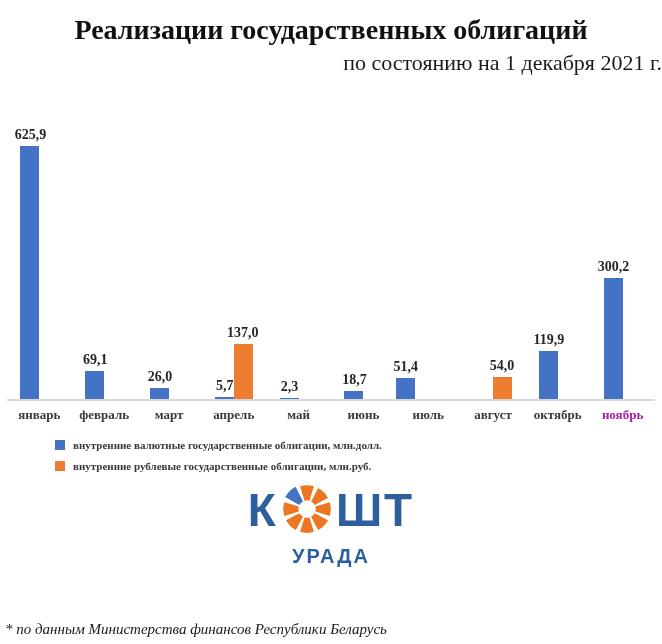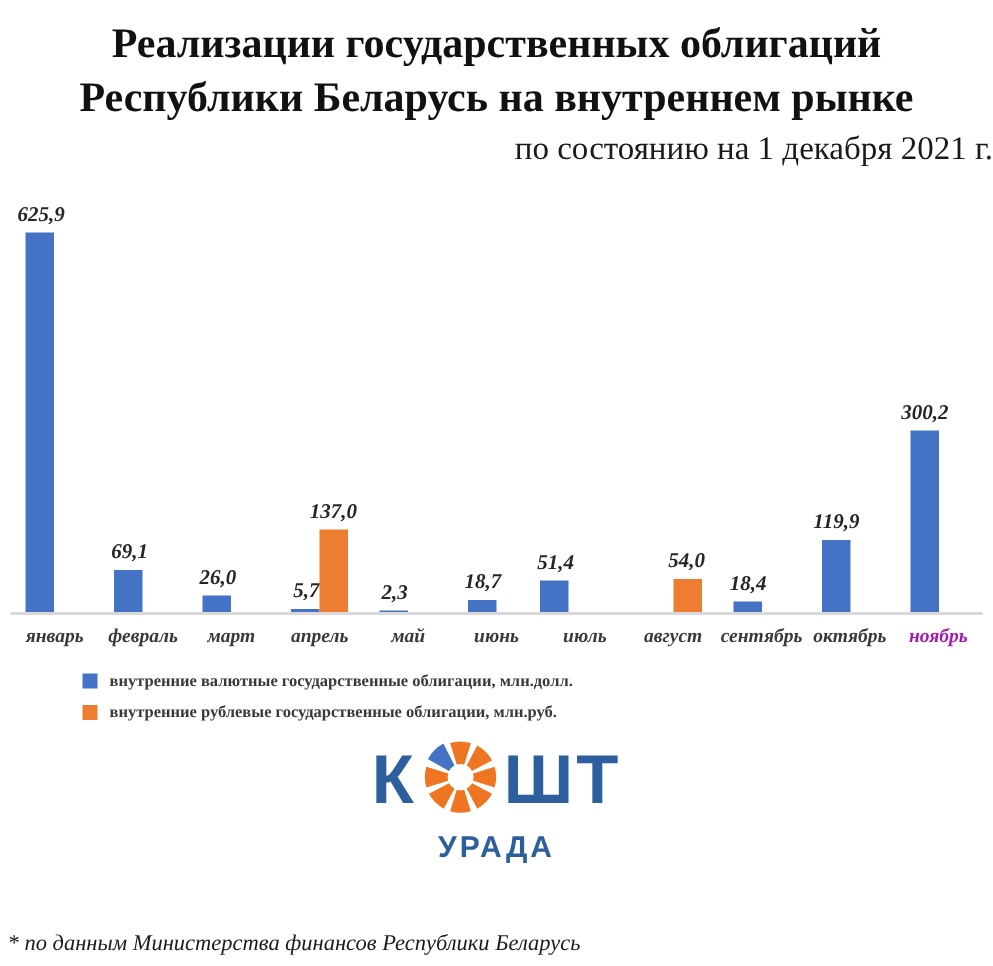--- a/index.html
+++ b/index.html
@@ -5,21 +5,21 @@
   * { margin:0; padding:0; box-sizing:border-box; }
   html,body { width:662px; height:644px; background:#ffffff; overflow:hidden;
               font-family:"Liberation Serif","DejaVu Serif",serif; }
   .page { width:662px; height:644px; position:relative; padding-top:12px; }
 
   
   .title-line { text-align:center; font-weight:bold; font-size:28px; line-height:36px; color:#111111; }
   .subtitle   { text-align:right; font-size:22px; line-height:30px; color:#1a1a1a; }
 
   
-  .chart { display:flex; margin-top:16px; padding:0 7px;font-style:italic; }
+  .chart { display:flex; margin-top:43px; padding:0 7px; }
   .slot  { flex:1 1 0; display:flex; flex-direction:column; min-width:0; }
   .slot-bars { height:280px; display:flex; align-items:stretch; border-bottom:2px solid #d9d9d9; }
   .bar-cell { width:50%; height:100%; position:relative; display:flex; align-items:flex-end; }
   .bar-cell.s0 { justify-content:flex-end; }
   .bar-cell.s1 { justify-content:flex-start; }
   .bar { width:19px; }
   .bar-label { position:absolute; font-weight:bold; font-size:14px; line-height:15px;
                color:#262626; white-space:nowrap; }
   .s0 .bar-label { right:9px; transform:translateX(50%); }
   .s1 .bar-label { left:9px;  transform:translateX(-50%); }
@@ -43,21 +43,20 @@
   
   .footnote { position:absolute; left:5px; bottom:6px; font-style:italic; font-size:15px;
               color:#1a1a1a; white-space:nowrap; }
 </style>
 </head>
 <body>
 
 <div class="page">
 
   <div class="title-line">Реализации государственных облигаций</div>
-  <div class="title-line">Республики Беларусь на внутреннем рынке</div>
   <div class="subtitle">по состоянию на 1 декабря 2021 г.</div>
 
   <div class="chart" id="chart">
       <div class="slot">
         <div class="slot-bars" style="border-bottom-color: rgb(217, 217, 217);">
           <div class="bar-cell s0">
             <div class="bar" style="height: 253px; background: rgb(68, 114, 196);"></div>
             <div class="bar-label" style="bottom: 257px; color: rgb(38, 38, 38);">625,9</div>
           </div>
           <div class="bar-cell s1"></div>
@@ -133,30 +132,20 @@
           <div class="bar-cell s1">
             <div class="bar" style="height: 22px; background: rgb(237, 125, 49);"></div>
             <div class="bar-label" style="bottom: 26px; color: rgb(38, 38, 38);">54,0</div>
           </div>
         </div>
         <div class="cat-label" style="color: rgb(59, 56, 56);">август</div>
       </div>
       <div class="slot">
         <div class="slot-bars" style="border-bottom-color: rgb(217, 217, 217);">
           <div class="bar-cell s0">
-            <div class="bar" style="height: 7px; background: rgb(68, 114, 196);"></div>
-            <div class="bar-label" style="bottom: 11px; color: rgb(38, 38, 38);">18,4</div>
-          </div>
-          <div class="bar-cell s1"></div>
-        </div>
-        <div class="cat-label" style="color: rgb(59, 56, 56);">сентябрь</div>
-      </div>
-      <div class="slot">
-        <div class="slot-bars" style="border-bottom-color: rgb(217, 217, 217);">
-          <div class="bar-cell s0">
             <div class="bar" style="height: 48px; background: rgb(68, 114, 196);"></div>
             <div class="bar-label" style="bottom: 52px; color: rgb(38, 38, 38);">119,9</div>
           </div>
           <div class="bar-cell s1"></div>
         </div>
         <div class="cat-label" style="color: rgb(59, 56, 56);">октябрь</div>
       </div>
       <div class="slot">
         <div class="slot-bars" style="border-bottom-color: rgb(217, 217, 217);">
           <div class="bar-cell s0">

